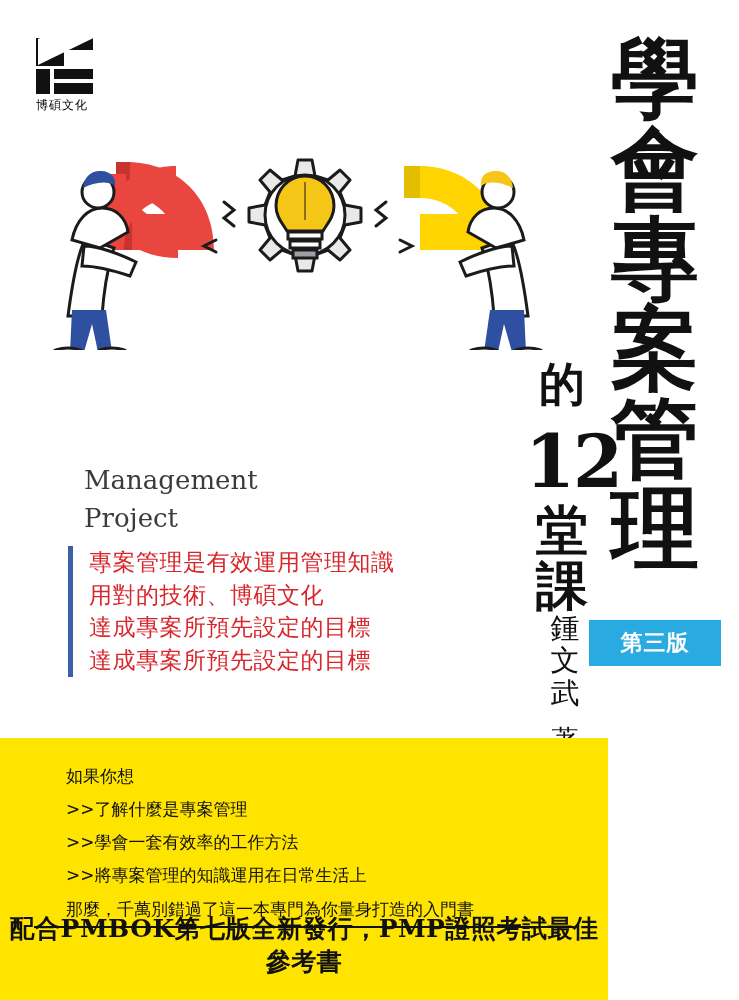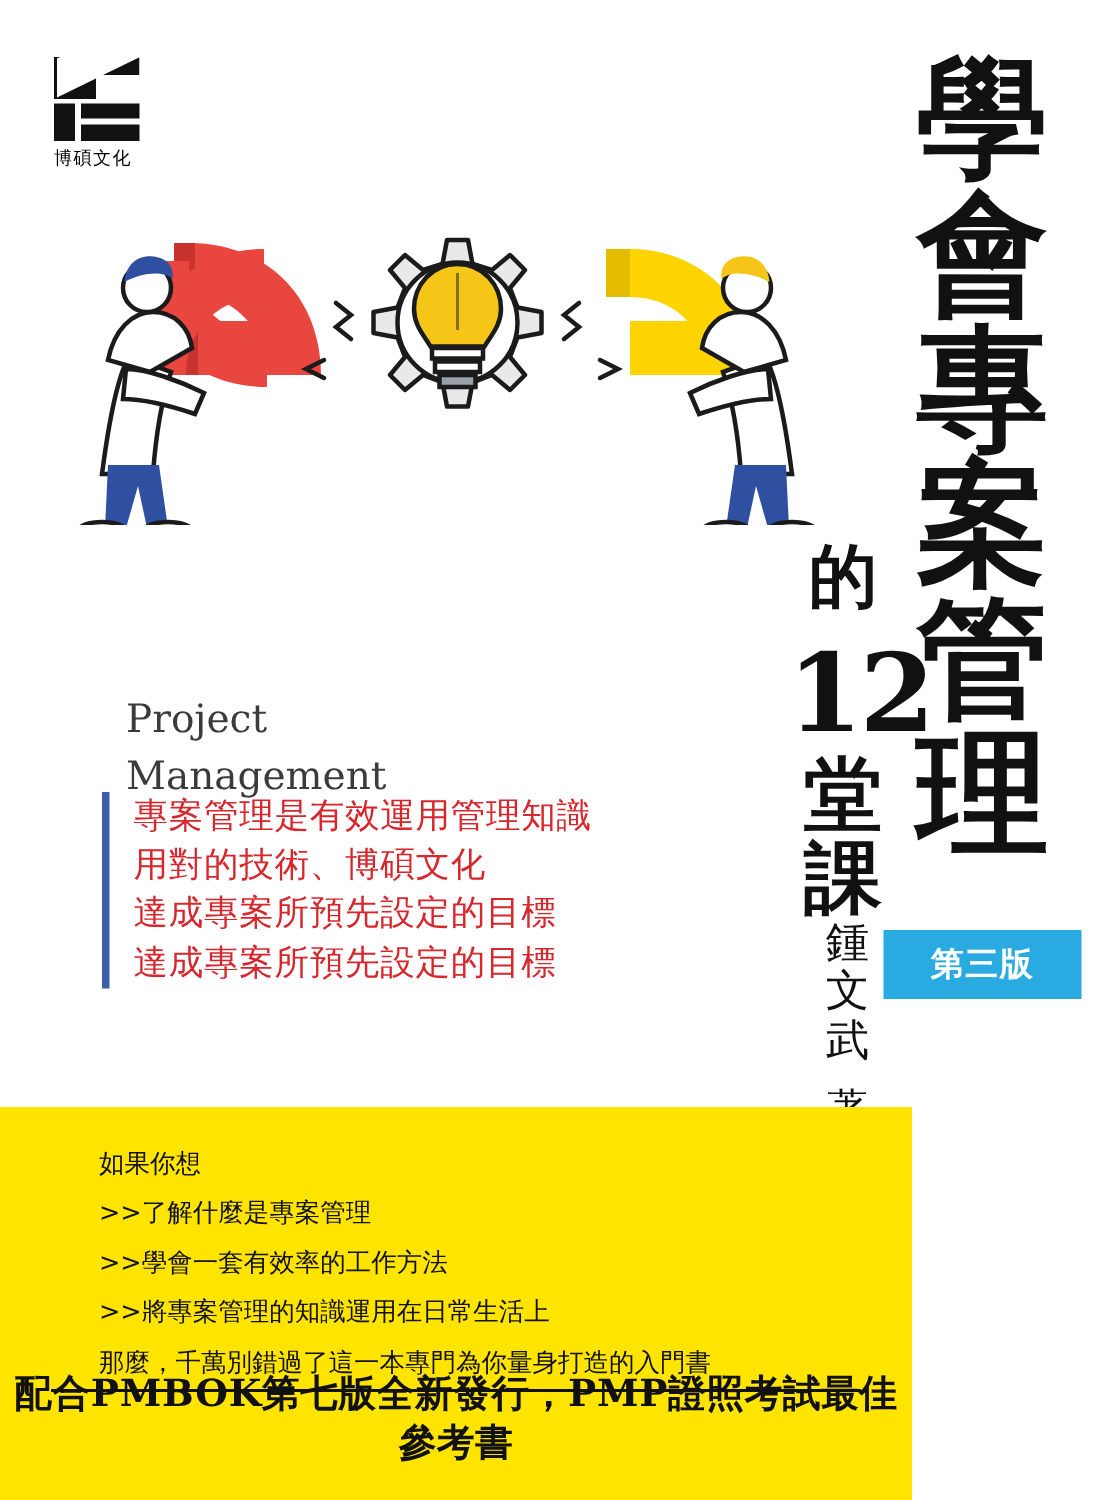--- a/index.html
+++ b/index.html
@@ -157,21 +157,21 @@
     font-family: "DejaVu Serif", "Liberation Serif", serif;
     font-size: 26px;
     color: #3b3b3b;
     line-height: 1.45;
   }
 
   
   .blurb {
     position: absolute;
     left: 68px;
-    top: 528px;
+    top: 546px;
     padding-left: 16px;
     border-left: 5px solid #3b5fa8;
   }
   .blurb div {
     font-family: "DejaVu Serif", "Liberation Serif", serif;
     font-size: 23px;
     color: #d7262c;
     line-height: 1.42;
     letter-spacing: 0.5px;
   }
@@ -322,22 +322,22 @@
   <div class="edition">第三版</div>
 
   <div class="author">
     <span>鍾</span><br>
     <span>文</span><br>
     <span>武</span>
     <span class="by">著</span>
   </div>
 
   <div class="eng">
+    <div>Management</div>
     <div>Project</div>
-    <div>Management</div>
   </div>
 
   <div class="blurb">
     <div>專案管理是有效運用管理知識</div>
     <div>用對的技術、博碩文化</div>
     <div>達成專案所預先設定的目標</div>
     <div>達成專案所預先設定的目標</div>
   </div>
 
   <div class="band">

